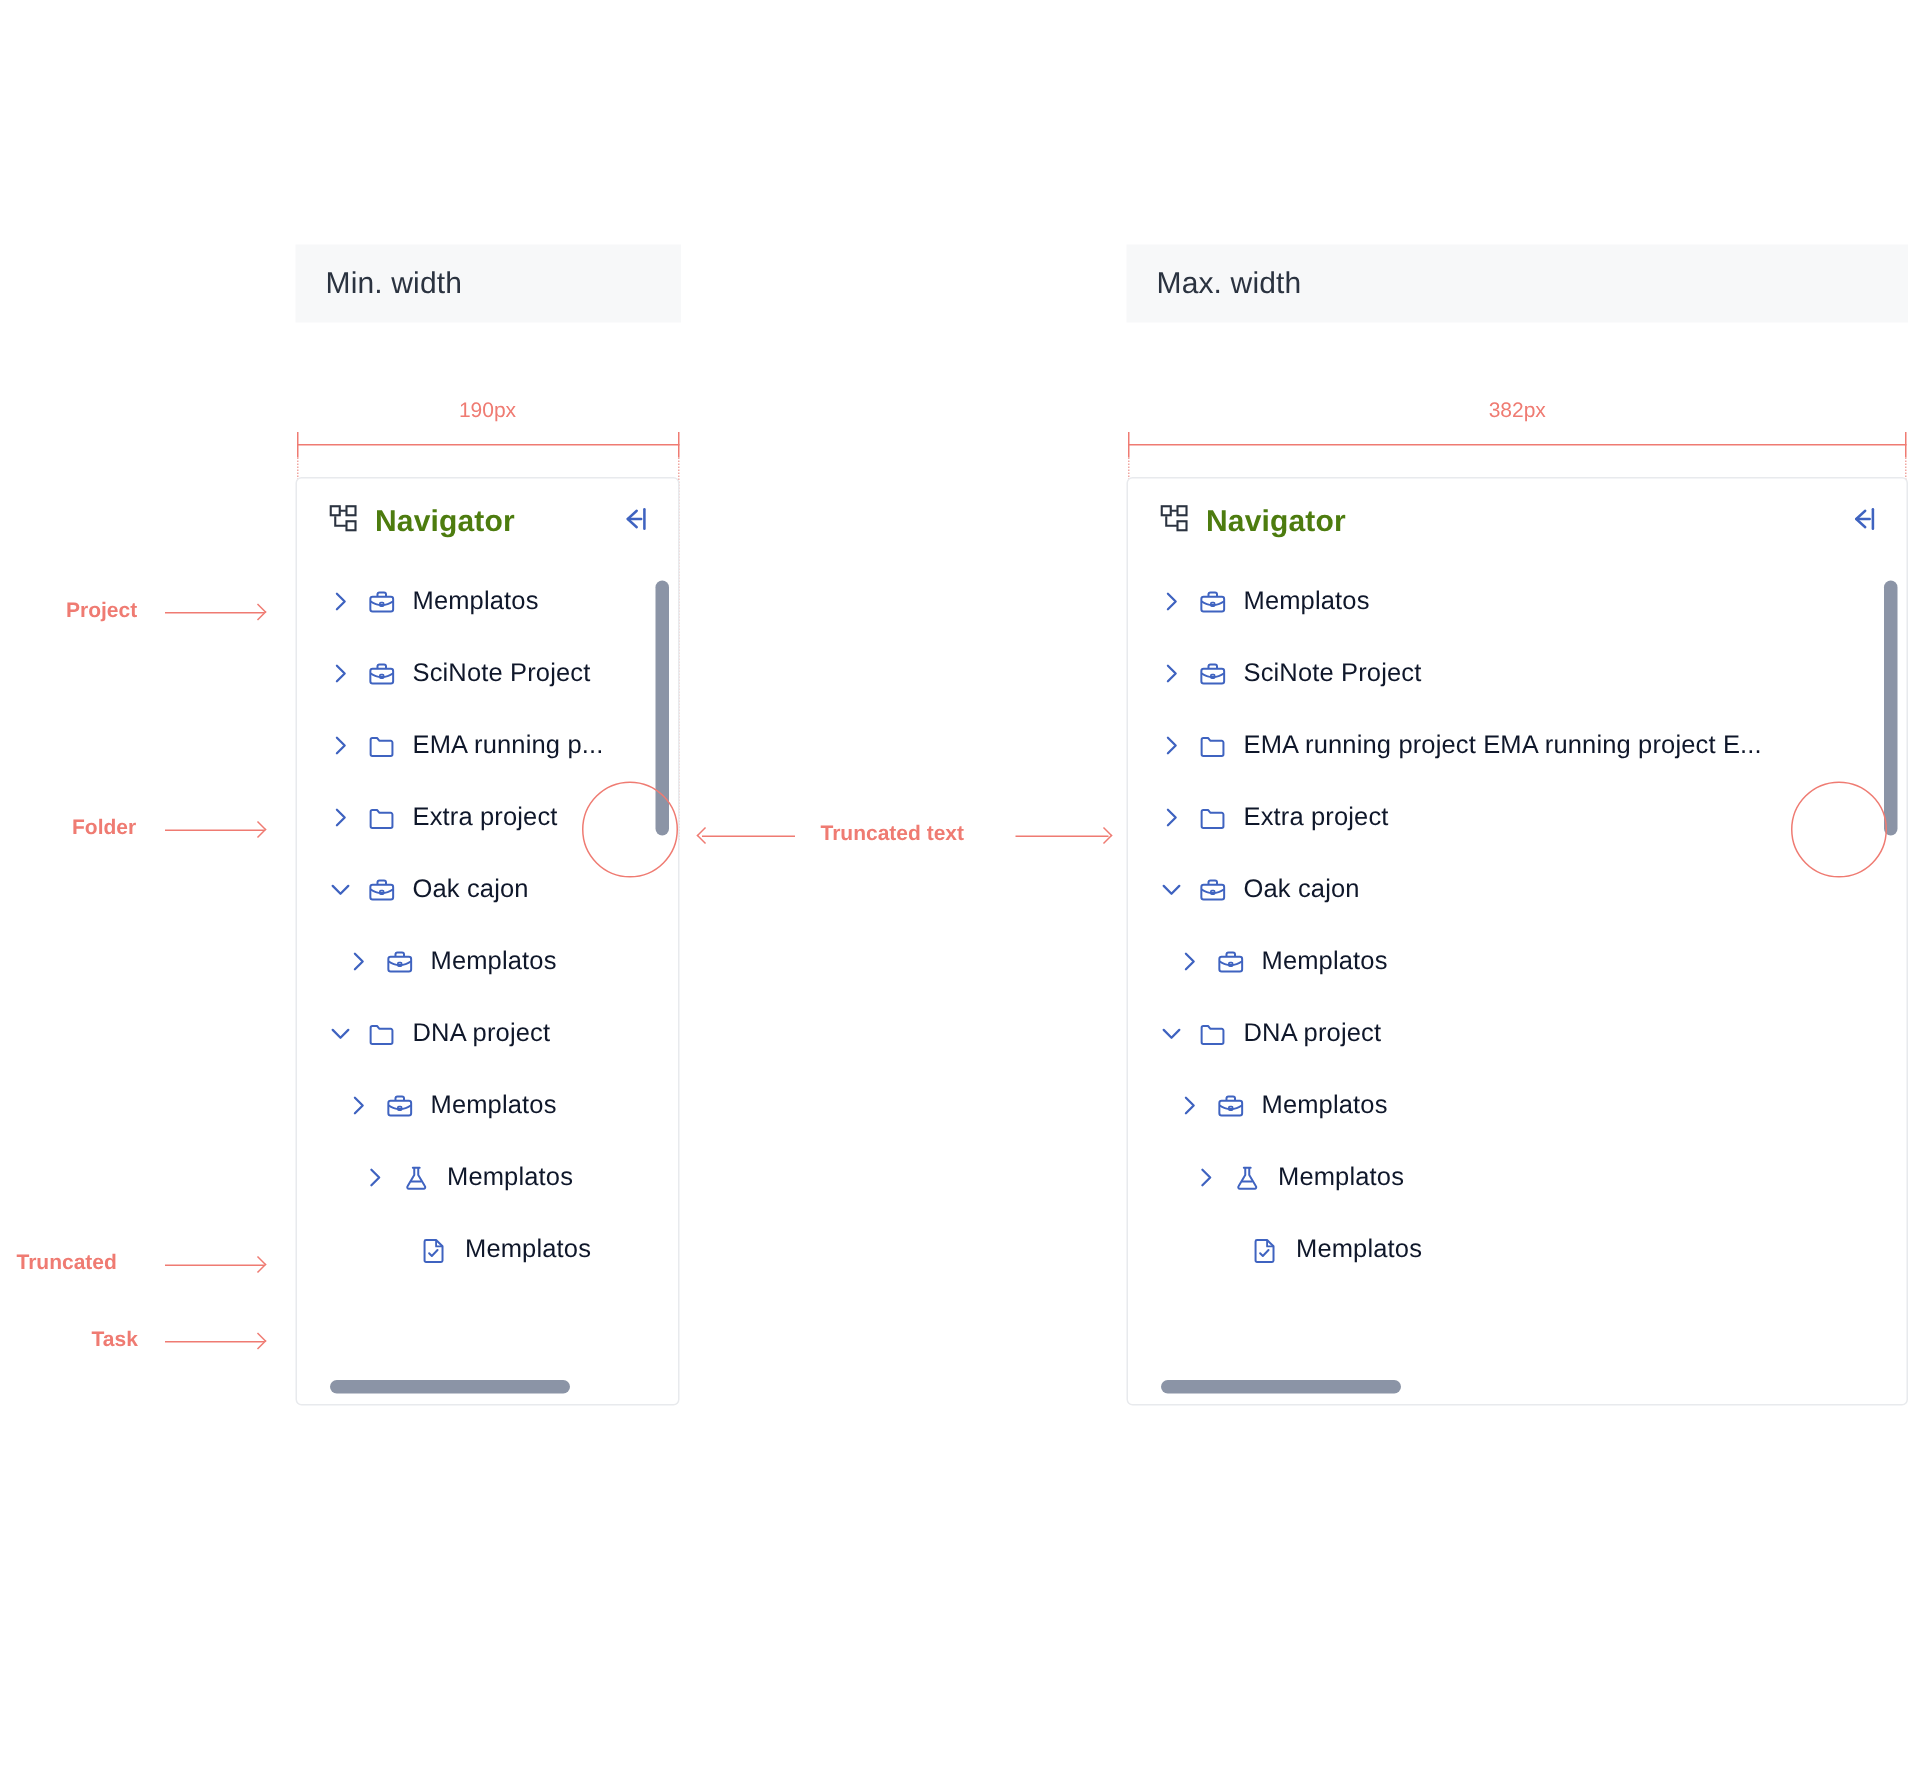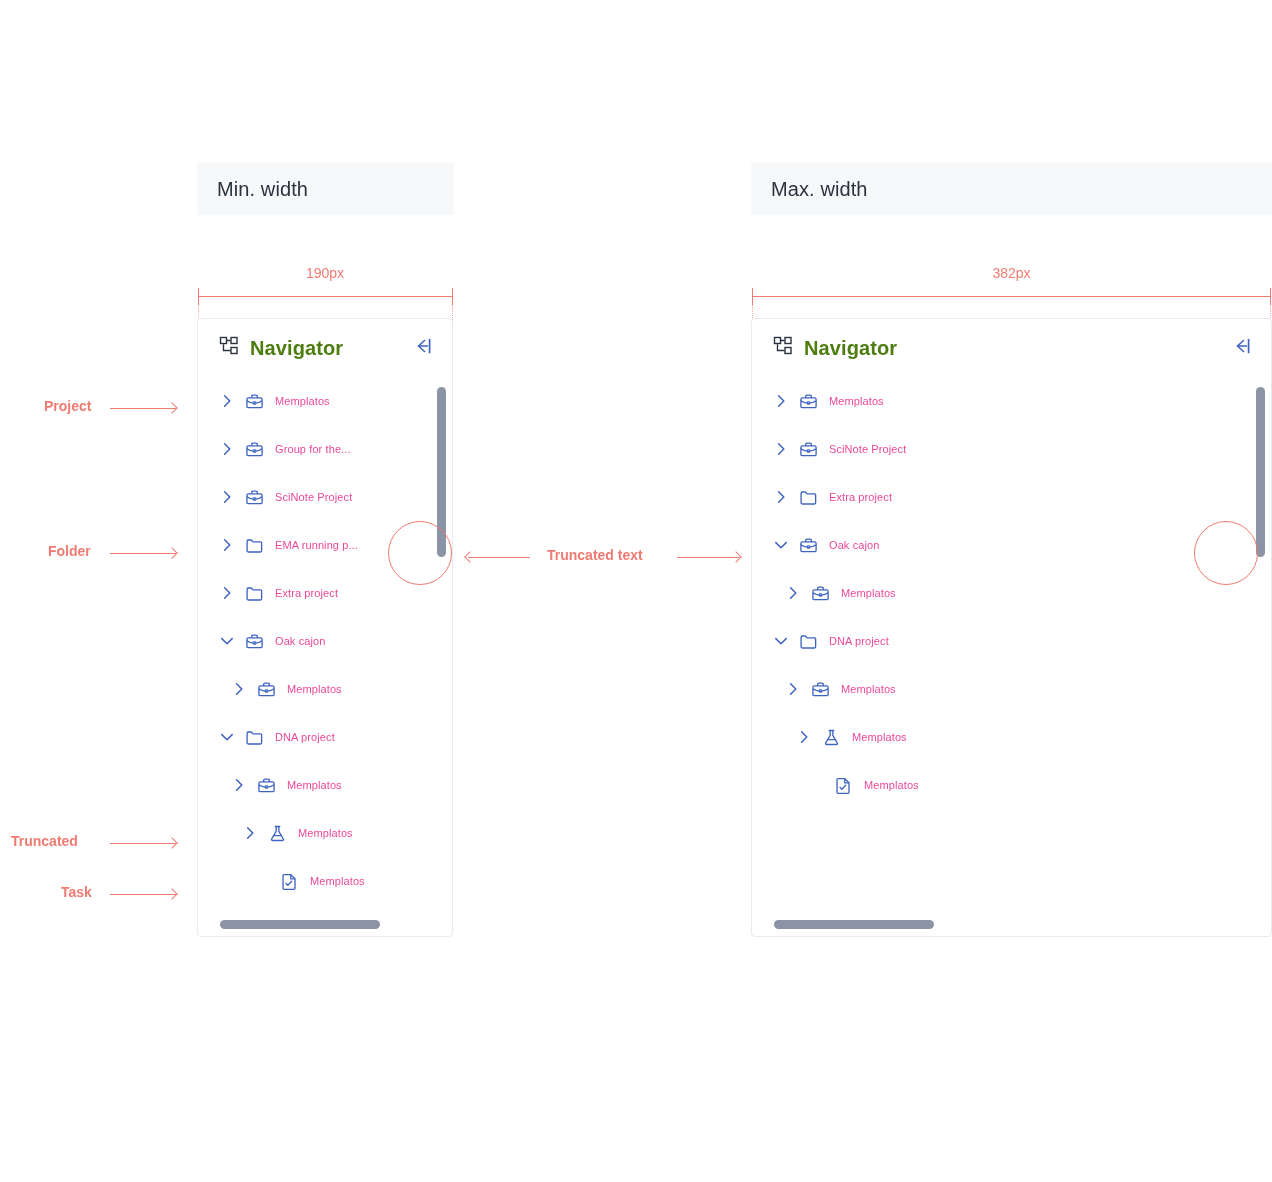--- a/index.html
+++ b/index.html
@@ -87,22 +87,22 @@
   }
 
   
   .tree { position: relative; }
   .tree-row {
     display: flex;
     align-items: center;
     height: 48px;
     white-space: nowrap;
     cursor: pointer;
-    color: #ec4899;
-    font-size: 11px;
+    color: #0f172a;
+    font-size: 17px;
   }
   .tree-row .chev {
     flex: 0 0 auto;
     width: 16px;
     height: 16px;
     margin-right: 10px;
     display: block;
   }
   .tree-row .chev.empty { visibility: hidden; }
   .tree-row .type-icon {
@@ -230,32 +230,20 @@
       <div class="tree-row d0">
         <span class="chev"><svg width="16" height="16" viewBox="0 0 16 16" fill="none">
             <path d="M5.6 2.8L10.8 8l-5.2 5.2" stroke="#3f63c0" stroke-width="1.5" fill="none" stroke-linecap="round" stroke-linejoin="round"></path>
           </svg></span>
         <span class="type-icon"><svg width="19" height="19" viewBox="0 0 20 20" fill="none">
             <rect x="2" y="6.2" width="16" height="10.3" rx="1.6" stroke="#3f63c0" stroke-width="1.4"></rect>
             <path d="M7 6.2V4.6A1.4 1.4 0 0 1 8.4 3.2h3.2A1.4 1.4 0 0 1 13 4.6v1.6" stroke="#3f63c0" stroke-width="1.4" fill="none"></path>
             <path d="M2 9.3c2.6 1.9 5.2 2.7 8 2.7s5.4-.8 8-2.7" stroke="#3f63c0" stroke-width="1.4" fill="none"></path>
             <rect x="8.7" y="10.3" width="2.6" height="2.4" rx="0.6" stroke="#3f63c0" stroke-width="1.2"></rect>
           </svg></span>
-        <span class="lbl">Group for the...</span>
-      </div>
-      <div class="tree-row d0">
-        <span class="chev"><svg width="16" height="16" viewBox="0 0 16 16" fill="none">
-            <path d="M5.6 2.8L10.8 8l-5.2 5.2" stroke="#3f63c0" stroke-width="1.5" fill="none" stroke-linecap="round" stroke-linejoin="round"></path>
-          </svg></span>
-        <span class="type-icon"><svg width="19" height="19" viewBox="0 0 20 20" fill="none">
-            <rect x="2" y="6.2" width="16" height="10.3" rx="1.6" stroke="#3f63c0" stroke-width="1.4"></rect>
-            <path d="M7 6.2V4.6A1.4 1.4 0 0 1 8.4 3.2h3.2A1.4 1.4 0 0 1 13 4.6v1.6" stroke="#3f63c0" stroke-width="1.4" fill="none"></path>
-            <path d="M2 9.3c2.6 1.9 5.2 2.7 8 2.7s5.4-.8 8-2.7" stroke="#3f63c0" stroke-width="1.4" fill="none"></path>
-            <rect x="8.7" y="10.3" width="2.6" height="2.4" rx="0.6" stroke="#3f63c0" stroke-width="1.2"></rect>
-          </svg></span>
         <span class="lbl">SciNote Project</span>
       </div>
       <div class="tree-row d0">
         <span class="chev"><svg width="16" height="16" viewBox="0 0 16 16" fill="none">
             <path d="M5.6 2.8L10.8 8l-5.2 5.2" stroke="#3f63c0" stroke-width="1.5" fill="none" stroke-linecap="round" stroke-linejoin="round"></path>
           </svg></span>
         <span class="type-icon"><svg width="19" height="19" viewBox="0 0 20 20" fill="none">
             <path d="M2.2 15.6V5.4a1.2 1.2 0 0 1 1.2-1.2h3.3l1.7 2h7.9a1.2 1.2 0 0 1 1.2 1.2v8.2a1.2 1.2 0 0 1-1.2 1.2H3.4a1.2 1.2 0 0 1-1.2-1.2z" stroke="#3f63c0" stroke-width="1.4" fill="none" stroke-linejoin="round"></path>
           </svg></span>
         <span class="lbl">EMA running p...</span>
@@ -386,20 +374,29 @@
           </svg></span>
         <span class="lbl">SciNote Project</span>
       </div>
       <div class="tree-row d0">
         <span class="chev"><svg width="16" height="16" viewBox="0 0 16 16" fill="none">
             <path d="M5.6 2.8L10.8 8l-5.2 5.2" stroke="#3f63c0" stroke-width="1.5" fill="none" stroke-linecap="round" stroke-linejoin="round"></path>
           </svg></span>
         <span class="type-icon"><svg width="19" height="19" viewBox="0 0 20 20" fill="none">
             <path d="M2.2 15.6V5.4a1.2 1.2 0 0 1 1.2-1.2h3.3l1.7 2h7.9a1.2 1.2 0 0 1 1.2 1.2v8.2a1.2 1.2 0 0 1-1.2 1.2H3.4a1.2 1.2 0 0 1-1.2-1.2z" stroke="#3f63c0" stroke-width="1.4" fill="none" stroke-linejoin="round"></path>
           </svg></span>
+        <span class="lbl">EMA running project EMA running project E...</span>
+      </div>
+      <div class="tree-row d0">
+        <span class="chev"><svg width="16" height="16" viewBox="0 0 16 16" fill="none">
+            <path d="M5.6 2.8L10.8 8l-5.2 5.2" stroke="#3f63c0" stroke-width="1.5" fill="none" stroke-linecap="round" stroke-linejoin="round"></path>
+          </svg></span>
+        <span class="type-icon"><svg width="19" height="19" viewBox="0 0 20 20" fill="none">
+            <path d="M2.2 15.6V5.4a1.2 1.2 0 0 1 1.2-1.2h3.3l1.7 2h7.9a1.2 1.2 0 0 1 1.2 1.2v8.2a1.2 1.2 0 0 1-1.2 1.2H3.4a1.2 1.2 0 0 1-1.2-1.2z" stroke="#3f63c0" stroke-width="1.4" fill="none" stroke-linejoin="round"></path>
+          </svg></span>
         <span class="lbl">Extra project</span>
       </div>
       <div class="tree-row d0">
         <span class="chev"><svg width="16" height="16" viewBox="0 0 16 16" fill="none">
             <path d="M2.8 5.6L8 10.8l5.2-5.2" stroke="#3f63c0" stroke-width="1.5" fill="none" stroke-linecap="round" stroke-linejoin="round"></path>
           </svg></span>
         <span class="type-icon"><svg width="19" height="19" viewBox="0 0 20 20" fill="none">
             <rect x="2" y="6.2" width="16" height="10.3" rx="1.6" stroke="#3f63c0" stroke-width="1.4"></rect>
             <path d="M7 6.2V4.6A1.4 1.4 0 0 1 8.4 3.2h3.2A1.4 1.4 0 0 1 13 4.6v1.6" stroke="#3f63c0" stroke-width="1.4" fill="none"></path>
             <path d="M2 9.3c2.6 1.9 5.2 2.7 8 2.7s5.4-.8 8-2.7" stroke="#3f63c0" stroke-width="1.4" fill="none"></path>

